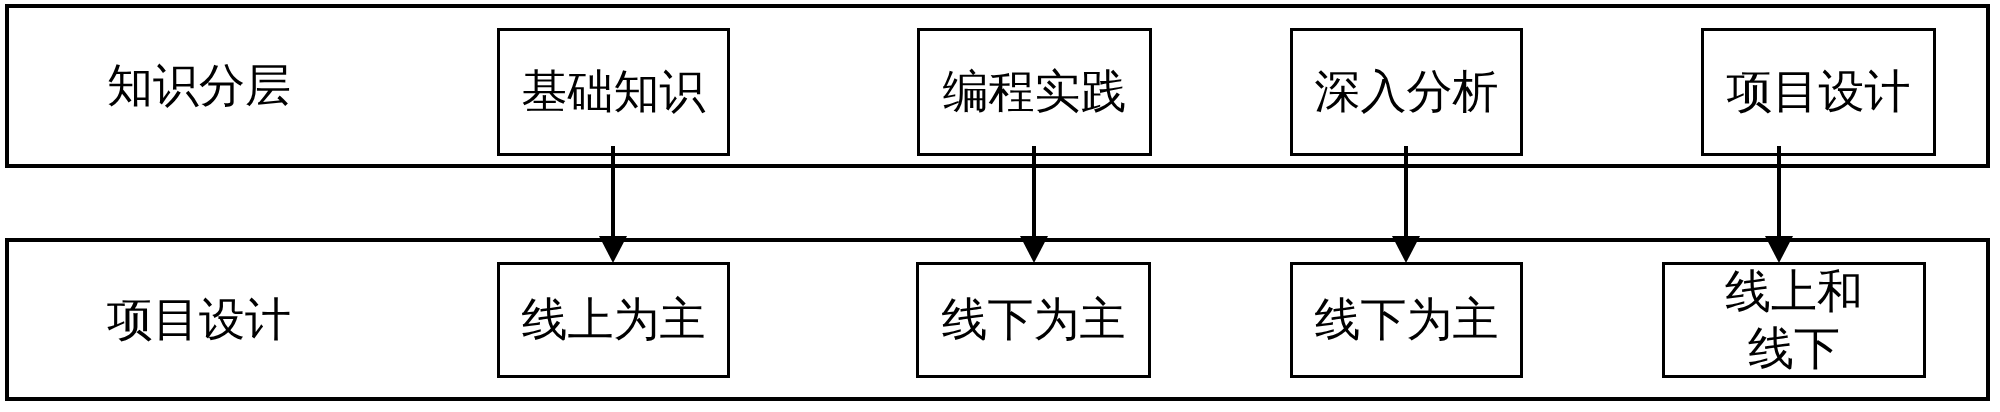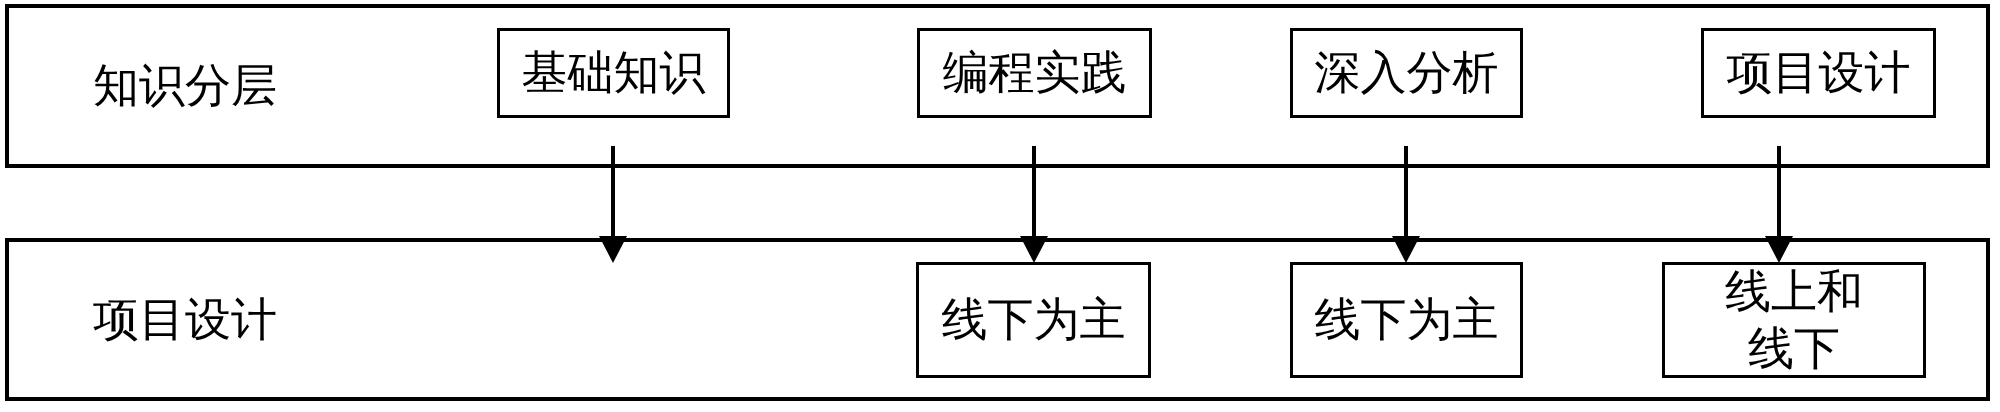--- a/index.html
+++ b/index.html
@@ -21,21 +21,21 @@
     width: 1985px;
     border: 4px solid #000000;
     box-sizing: border-box;
     background: #ffffff;
   }
   .band-top { top: 4px; height: 164px; }
   .band-bottom { top: 238px; height: 163px; }
 
   .row-label {
     position: absolute;
-    left: 60px;
+    left: 74px;
     width: 250px;
     display: flex;
     align-items: center;
     justify-content: center;
     font-size: 46px;
     letter-spacing: 0px;
     white-space: nowrap;
   }
   .row-label-top { top: 4px; height: 164px; }
   .row-label-bottom { top: 238px; height: 163px; }
@@ -46,21 +46,21 @@
     box-sizing: border-box;
     background: #ffffff;
     display: flex;
     align-items: center;
     justify-content: center;
     font-size: 46px;
     text-align: center;
     line-height: 1.25;
     white-space: pre-line;
   }
-  .node-top { top: 28px; height: 90px; }
+  .node-top { top: 28px; height: 128px; }
   .node-bottom { top: 262px; height: 116px; }
 
   .arrow {
     position: absolute;
     top: 146px;
     width: 28px;
     height: 117px;
   }
   .arrow-shaft {
     position: absolute;
@@ -91,20 +91,21 @@
   <div class="band band-bottom"></div>
 
   <div class="row-label row-label-top">知识分层</div>
   <div class="row-label row-label-bottom">项目设计</div>
 
   <div class="node node-top" style="left:497px; width:233px;">基础知识</div>
   <div class="node node-top" style="left:1290px; width:233px;">深入分析</div>
   <div class="node node-top" style="left:917px; width:235px;">编程实践</div>
   <div class="node node-top" style="left:1662px; width:235px;margin-left:39px;">项目设计</div>
 
+  <div class="node node-bottom" style="left:497px; width:233px;">线上为主</div>
   <div class="node node-bottom" style="left:916px; width:235px;">线下为主</div>
   <div class="node node-bottom" style="left:1290px; width:233px;">线下为主</div>
   <div class="node node-bottom" style="left:1662px; width:264px;">线上和
 线下</div>
 
   <div class="arrow" style="left:599px;">
     <div class="arrow-shaft"></div>
     <div class="arrow-head"></div>
   </div>
   <div class="arrow" style="left:1020px;">

